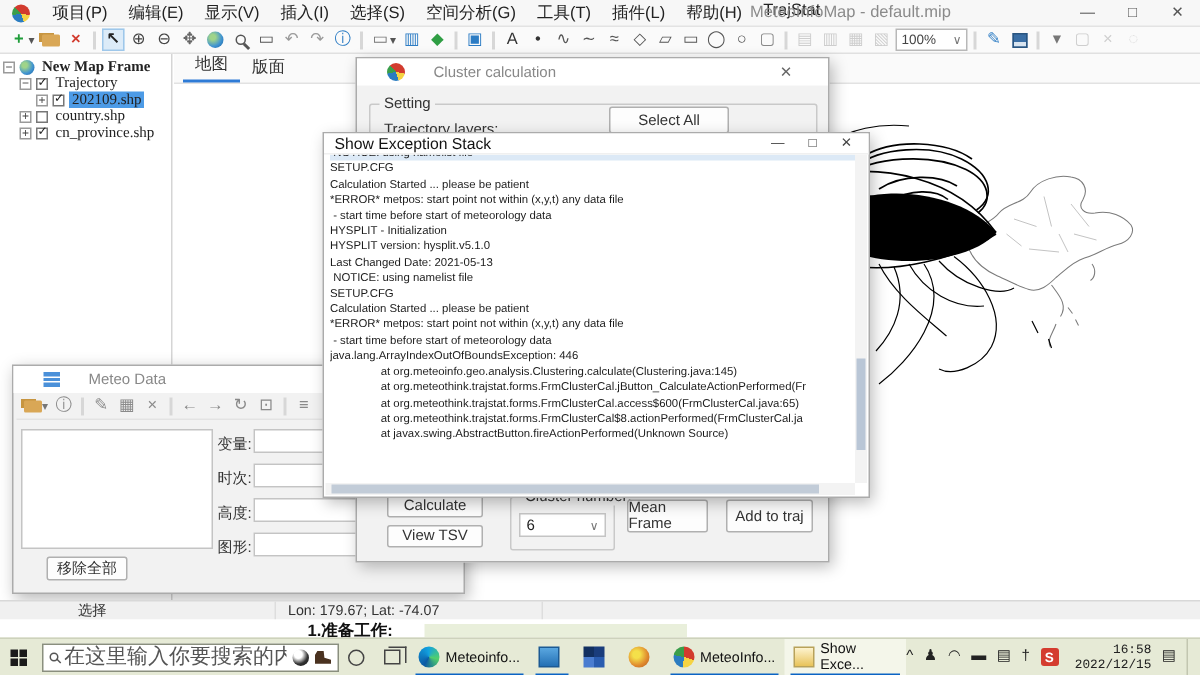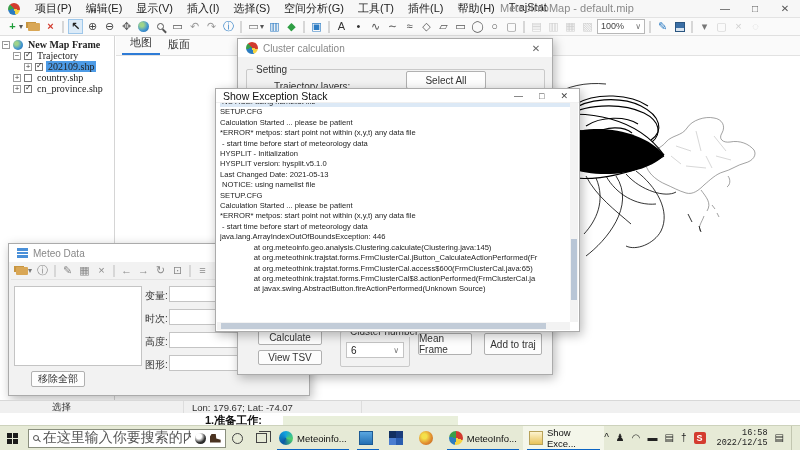--- a/index.html
+++ b/index.html
@@ -54,21 +54,21 @@
   
   .tabbar{position:absolute;left:116px;top:36px;width:684px;height:20px;background:#fafafa;
           border-bottom:1px solid #e2e2e2;display:flex;align-items:flex-end;font-size:11px;padding-left:6px;}
   .tab{padding:2px 8px 3px 8px;color:#333;}
   .tab.active{border-bottom:2px solid #2e7bd6;}
   .mapcanvas{position:absolute;left:116px;top:56px;width:684px;height:344px;background:#fff;}
 
   
   .dlg{position:absolute;background:#f2f2f2;border:1px solid #ababab;box-shadow:2px 3px 10px rgba(0,0,0,.28);}
   .dlg-title{height:18px;background:#fff;display:flex;align-items:center;font-size:10px;color:#888;
-             padding:0 8px;gap:5px;}
+             padding:0 20px;gap:19px;}
   .dlg-title .x{margin-left:auto;color:#666;font-size:10px;width:16px;text-align:center;}
   .btn{position:absolute;background:#fdfdfd;border:1px solid #b0b0b0;border-radius:2px;
        font-size:10px;color:#333;display:flex;align-items:center;justify-content:center;}
   .field{position:absolute;background:#fff;border:1px solid #c4c4c4;height:16px;}
 
   
   #meteo-dlg{left:8px;top:243px;width:302px;height:153px;}
   .m-toolbar{position:absolute;left:2px;top:18px;width:298px;height:18px;display:flex;align-items:center;
              border-bottom:1px solid #e3e3e3;padding:0 2px;color:#8a8a8a;}
   .m-list{position:absolute;left:5px;top:42px;width:128px;height:80px;background:#fff;border:1px solid #c4c4c4;}
@@ -444,21 +444,21 @@
 
   <div class="dlg" id="cluster-dlg">
     <div class="dlg-title">
       <span class="appicon" style="margin:0;"></span>
       <span>Cluster calculation</span>
       <span class="x">✕</span>
     </div>
     <div class="groupbox" style="left:8px;top:30px;width:299px;height:255px;">
       <span class="legend">Setting</span>
     </div>
-    <span style="position:absolute;left:36px;top:42px;font-size:10px;color:#333;">Trajectory layers:</span>
+    <span style="position:absolute;left:18px;top:42px;font-size:10px;color:#333;">Trajectory layers:</span>
     <div class="btn" style="left:168px;top:32px;width:80px;height:18px;">Select All</div>
     <div class="btn" style="left:20px;top:291px;width:64px;height:15px;">Calculate</div>
     <div class="btn" style="left:20px;top:311px;width:64px;height:15px;">View TSV</div>
     <div class="groupbox" style="left:102px;top:292px;width:70px;height:36px;">
       <span class="legend" style="white-space:nowrap;">Cluster number:</span>
       <div class="field" style="left:5px;top:10px;width:58px;display:flex;align-items:center;justify-content:space-between;padding:0 4px;font-size:10px;">
         <span>6</span>
         <span style="font-size:8px;color:#777;">∨</span>
       </div>
     </div>

